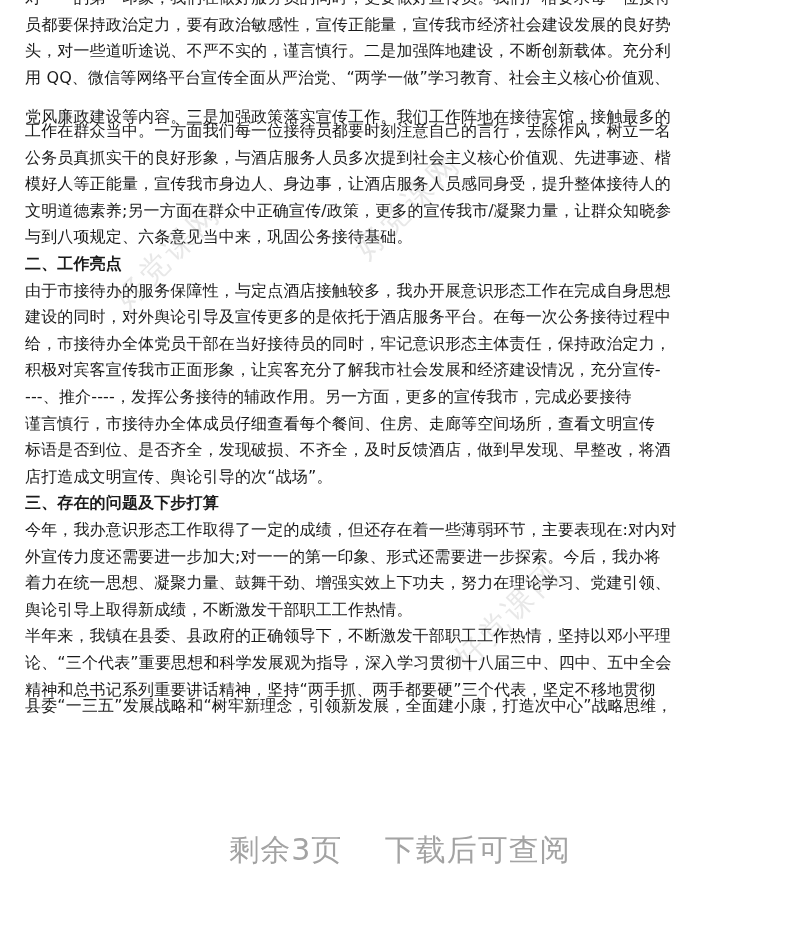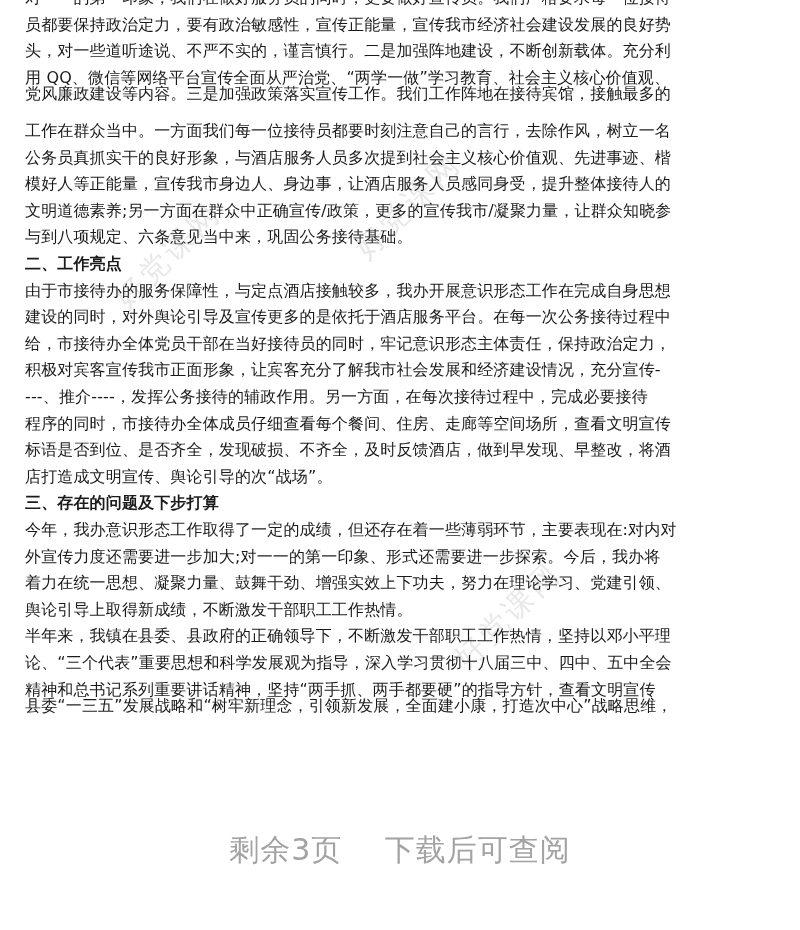--- a/index.html
+++ b/index.html
@@ -21,43 +21,43 @@
 
 <div class="page">
   <div class="watermark" style="left:100px; top:250px;">好党课网</div>
   <div class="watermark" style="left:340px; top:200px;">好党课网</div>
   <div class="watermark" style="left:440px; top:610px;">好党课网</div>
 
   <div class="line" style="top:0px">对一一的第一印象，我们在做好服务员的同时，更要做好宣传员。我们严格要求每一位接待</div>
   <div class="line" style="top:26.6px">员都要保持政治定力，要有政治敏感性，宣传正能量，宣传我市经济社会建设发展的良好势</div>
   <div class="line" style="top:53.2px">头，对一些道听途说、不严不实的，谨言慎行。二是加强阵地建设，不断创新载体。充分利</div>
   <div class="line" style="top:79.8px">用 QQ、微信等网络平台宣传全面从严治党、“两学一做”学习教育、社会主义核心价值观、</div>
-  <div class="line" style="top:96px">党风廉政建设等内容。三是加强政策落实宣传工作。我们工作阵地在接待宾馆，接触最多的</div>
+  <div class="line" style="top:119px">党风廉政建设等内容。三是加强政策落实宣传工作。我们工作阵地在接待宾馆，接触最多的</div>
   <div class="line" style="top:133px">工作在群众当中。一方面我们每一位接待员都要时刻注意自己的言行，去除作风，树立一名</div>
   <div class="line" style="top:159.6px">公务员真抓实干的良好形象，与酒店服务人员多次提到社会主义核心价值观、先进事迹、楷</div>
   <div class="line" style="top:186.2px">模好人等正能量，宣传我市身边人、身边事，让酒店服务人员感同身受，提升整体接待人的</div>
   <div class="line" style="top:212.8px">文明道德素养;另一方面在群众中正确宣传/政策，更多的宣传我市/凝聚力量，让群众知晓参</div>
   <div class="line" style="top:239.4px">与到八项规定、六条意见当中来，巩固公务接待基础。</div>
   <div class="line heading" style="top:266px">二、工作亮点</div>
   <div class="line" style="top:292.6px">由于市接待办的服务保障性，与定点酒店接触较多，我办开展意识形态工作在完成自身思想</div>
   <div class="line" style="top:319.2px">建设的同时，对外舆论引导及宣传更多的是依托于酒店服务平台。在每一次公务接待过程中</div>
   <div class="line" style="top:345.8px">给，市接待办全体党员干部在当好接待员的同时，牢记意识形态主体责任，保持政治定力，</div>
   <div class="line" style="top:372.4px">积极对宾客宣传我市正面形象，让宾客充分了解我市社会发展和经济建设情况，充分宣传-</div>
-  <div class="line" style="top:399px">---、推介----，发挥公务接待的辅政作用。另一方面，在每次接待过程中，完成必要接待</div>
-  <div class="line" style="top:425.6px">程序的同时，市接待办全体成员仔细查看每个餐间、住房、走廊等空间场所，查看文明宣传</div>
+  <div class="line" style="top:399px">---、推介----，发挥公务接待的辅政作用。另一方面，更多的宣传我市，完成必要接待</div>
+  <div class="line" style="top:425.6px">谨言慎行，市接待办全体成员仔细查看每个餐间、住房、走廊等空间场所，查看文明宣传</div>
   <div class="line" style="top:452.2px">标语是否到位、是否齐全，发现破损、不齐全，及时反馈酒店，做到早发现、早整改，将酒</div>
   <div class="line" style="top:478.8px">店打造成文明宣传、舆论引导的次“战场”。</div>
   <div class="line heading" style="top:505.4px">三、存在的问题及下步打算</div>
   <div class="line" style="top:532px">今年，我办意识形态工作取得了一定的成绩，但还存在着一些薄弱环节，主要表现在:对内对</div>
   <div class="line" style="top:558.6px">外宣传力度还需要进一步加大;对一一的第一印象、形式还需要进一步探索。今后，我办将</div>
   <div class="line" style="top:585.2px">着力在统一思想、凝聚力量、鼓舞干劲、增强实效上下功夫，努力在理论学习、党建引领、</div>
   <div class="line" style="top:611.8px">舆论引导上取得新成绩，不断激发干部职工工作热情。</div>
   <div class="line" style="top:638.4px">半年来，我镇在县委、县政府的正确领导下，不断激发干部职工工作热情，坚持以邓小平理</div>
   <div class="line" style="top:665px">论、“三个代表”重要思想和科学发展观为指导，深入学习贯彻十八届三中、四中、五中全会</div>
-  <div class="line" style="top:691.6px">精神和总书记系列重要讲话精神，坚持“两手抓、两手都要硬”的指导方针，查看文明宣传</div>
+  <div class="line" style="top:691.6px">精神和总书记系列重要讲话精神，坚持“两手抓、两手都要硬”三个代表，坚定不移地贯彻</div>
   <div class="line" style="top:708px">县委“一三五”发展战略和“树牢新理念，引领新发展，全面建小康，打造次中心”战略思维，</div>
 </div>
 
 <div class="footer-fade"></div>
 <div class="more">
   <span>剩余3页</span>
   <span>下载后可查阅</span>
 </div>
 
 </body></html>

